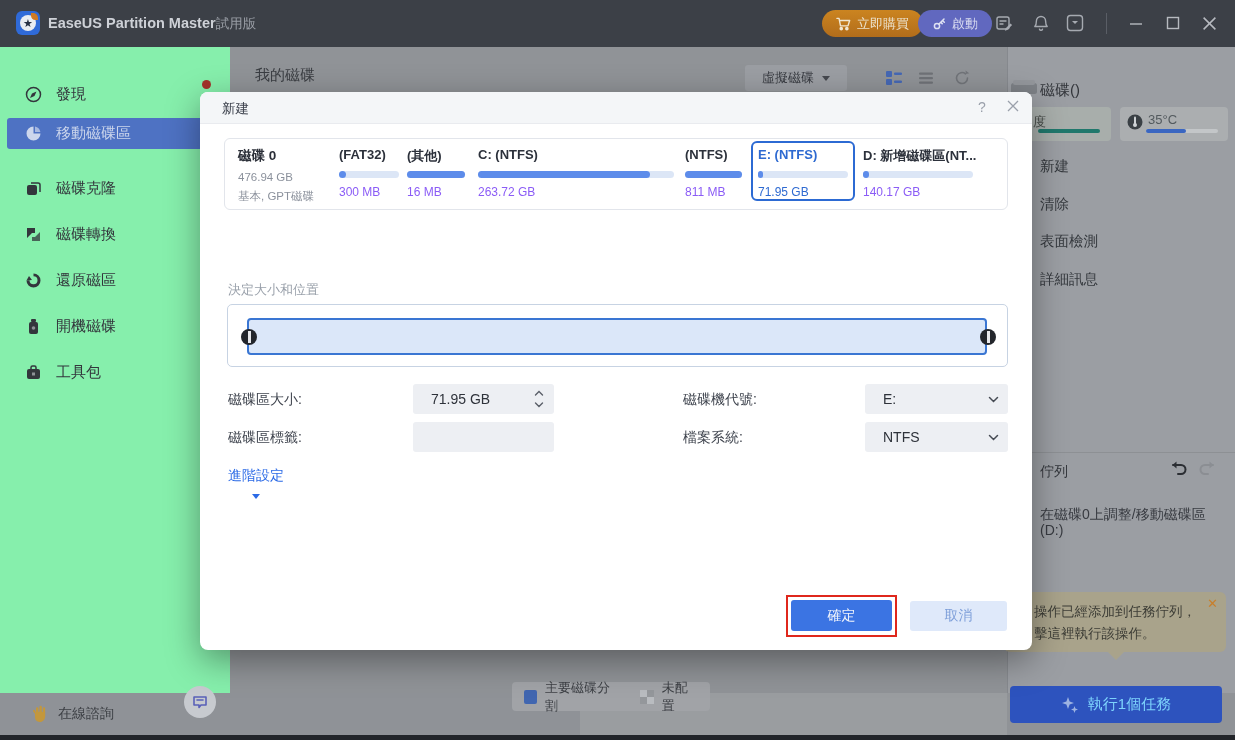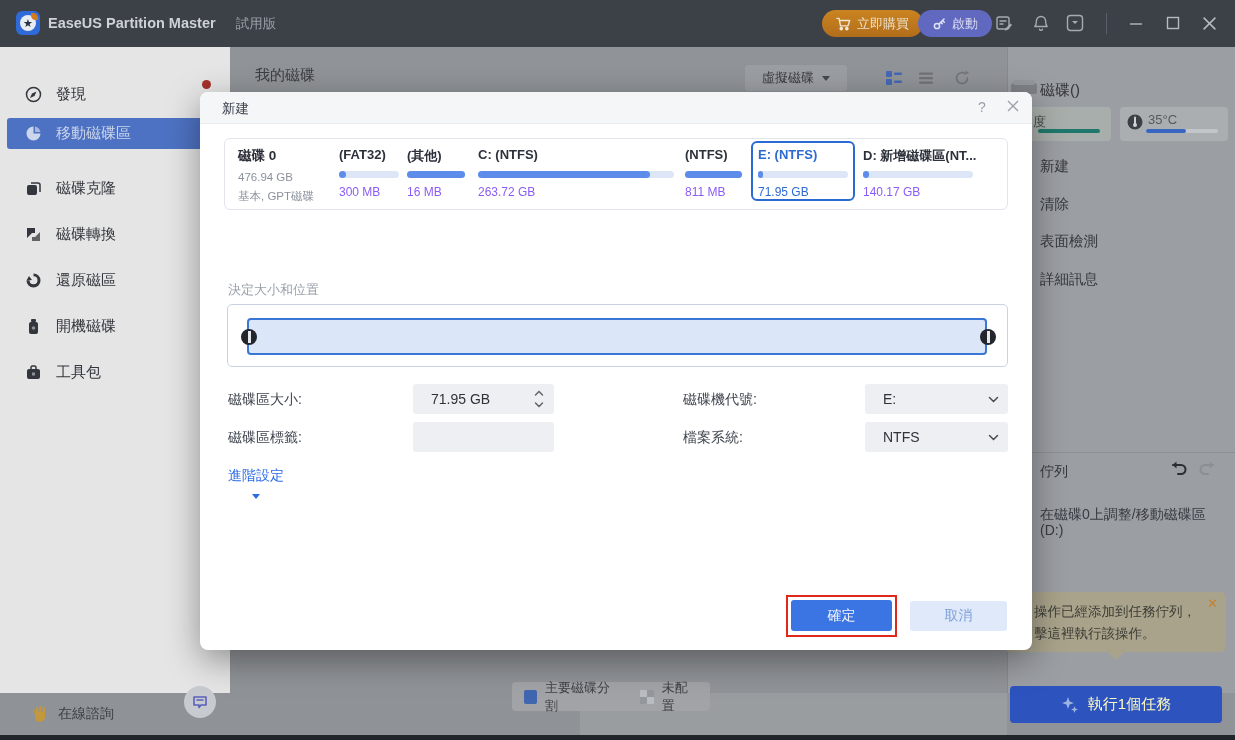--- a/index.html
+++ b/index.html
@@ -8,31 +8,31 @@
          background:#909397; font-size:14px; -webkit-font-smoothing:antialiased; }
   .abs { position:absolute; }
 
   
   .titlebar { left:0; top:0; width:1235px; height:47px; background:#3c4047; z-index:5; }
   .logo { left:16px; top:11px; width:24px; height:24px; background:#2f6ad8; border-radius:6px; }
   .logo .ball { position:absolute; left:4px; top:4px; width:16px; height:16px; background:#e9ecf2; border-radius:50%; }
   .logo .star { position:absolute; left:7px; top:6px; color:#273043; font-size:11px; line-height:12px; }
   .logo .wedge { position:absolute; right:2px; top:2px; width:7px; height:7px; background:#d07a22; border-radius:0 5px 0 60%; }
   .app-title { left:48px; top:15px; color:#ced1d7; font-weight:bold; font-size:14.5px; }
-  .app-edition { color:#9a9ea6; font-weight:normal; margin-left:20px; font-size:13.5px; }
+  .app-edition { color:#9a9ea6; font-weight:normal; margin-left:0; font-size:13.5px; }
   .pill { border-radius:14px; height:27px; top:10px; display:flex; align-items:center; gap:6px;
           padding:0 14px; font-size:13px; cursor:pointer; }
   .pill-buy { left:822px; background:linear-gradient(180deg,#cb8420,#b26d1b); color:#ece2cd; }
   .pill-activate { left:918px; background:#6168bf; color:#d6d9ef; }
   .tb-ico { top:12px; width:22px; height:22px; color:#a6aab1; display:flex; align-items:center; justify-content:center; }
   .tb-sep { left:1106px; top:13px; width:1px; height:21px; background:#5a5e66; }
   .winbtn { top:12px; width:22px; height:22px; color:#b7bac0; display:flex; align-items:center; justify-content:center; }
 
   
-  .sidebar { left:0; top:47px; width:230px; height:646px; background:#e5e5e5; z-index:1;font-family:Liberation Mono, monospace; }
+  .sidebar { left:0; top:47px; width:230px; height:646px; background:#86efac; z-index:1;font-family:Liberation Mono, monospace; }
   .side-item { position:absolute; left:0; width:230px; height:31px; display:flex; align-items:center; color:#33363c; font-size:15px; cursor:pointer; }
   .side-item .ic { width:17px; height:17px; margin-left:25px; margin-right:14px; flex:0 0 auto; }
   .side-item.active { left:7px; width:215px; background:#4e72c3; border-radius:3px; color:#ccd6ec; }
   .side-item.active .ic { margin-left:18px; }
 
   
   .content-title { left:255px; top:66px; color:#3a3d42; font-size:15px; z-index:1; }
   .vd-pill { left:745px; top:65px; width:102px; height:26px; background:#9b9ea3; border-radius:3px;
              display:flex; align-items:center; justify-content:center; gap:8px; color:#373a40; font-size:13px; z-index:1; cursor:pointer; }
   .caret-down { width:0; height:0; border-left:4px solid transparent; border-right:4px solid transparent; border-top:5px solid #45484e; }
@@ -55,21 +55,21 @@
   .queue-hdr { left:1040px; top:463px; font-size:14px; color:#33363b; z-index:1; }
   .undo { left:1168px; top:459px; width:20px; height:20px; color:#2b2e33; z-index:1; }
   .redo { left:1198px; top:459px; width:20px; height:20px; color:#8b8e93; z-index:1; }
   .task-text { left:1040px; top:506px; width:190px; font-size:14px; line-height:16px; color:#383b41; z-index:1; }
   .tooltip { left:1004px; top:592px; width:222px; height:60px; background:#a9a38b; border-radius:6px; z-index:1; }
   .tooltip .arrow { position:absolute; left:104px; bottom:-8px; width:0; height:0;
                     border-left:8px solid transparent; border-right:8px solid transparent; border-top:8px solid #a9a38b; }
   .tooltip .line { position:absolute; left:30px; font-size:13.5px; color:#3d3d36; }
   .tooltip .tt-x { position:absolute; right:8px; top:4px; color:#c87f2b; font-size:13px; font-weight:bold; cursor:pointer; }
   .exec-btn { left:1010px; top:686px; width:212px; height:37px; background:#2d53be; border-radius:4px; z-index:1;
-              display:flex; align-items:center; justify-content:center; gap:9px; color:#fef9c3; font-size:15px; cursor:pointer; }
+              display:flex; align-items:center; justify-content:center; gap:9px; color:#7dd3fc; font-size:15px; cursor:pointer; }
 
   
   .bottom-left { left:0; top:693px; width:580px; height:47px; background:#8f9297; z-index:1; }
   .bottom-mid { left:580px; top:693px; width:427px; height:47px; background:#9a9da0; z-index:1; }
   .support { position:absolute; left:30px; top:11px; display:flex; align-items:center; gap:8px; color:#3c3f44; font-size:14px; }
   .chat-circle { position:absolute; left:184px; top:-7px; width:32px; height:32px; background:#c7cacf; border-radius:50%;
                  display:flex; align-items:center; justify-content:center; color:#5a60b8; cursor:pointer; }
   .legend-pill { position:absolute; left:-68px; top:-11px; width:198px; height:29px; background:#a1a3a7; border-radius:4px;
                  display:flex; align-items:center; gap:8px; padding:0 12px; font-size:13px; color:#3c3f44; }
   .legend-sq { width:14px; height:14px; border-radius:2px; background:#4166b0; }

